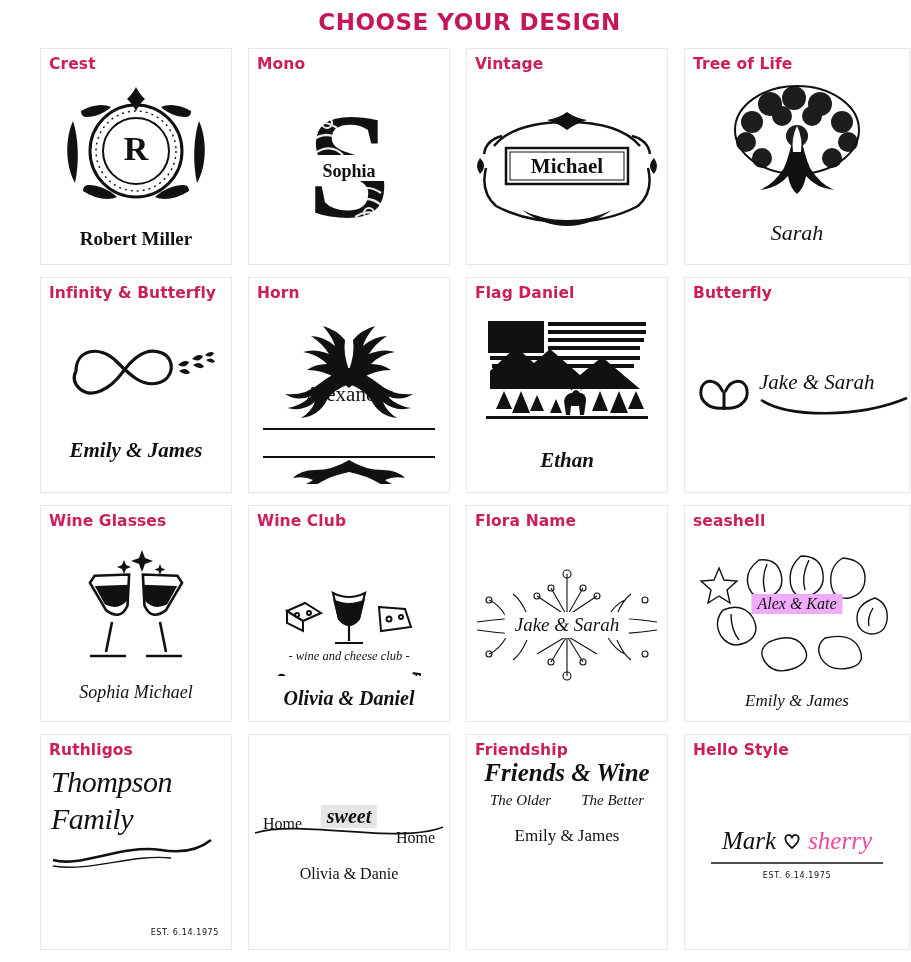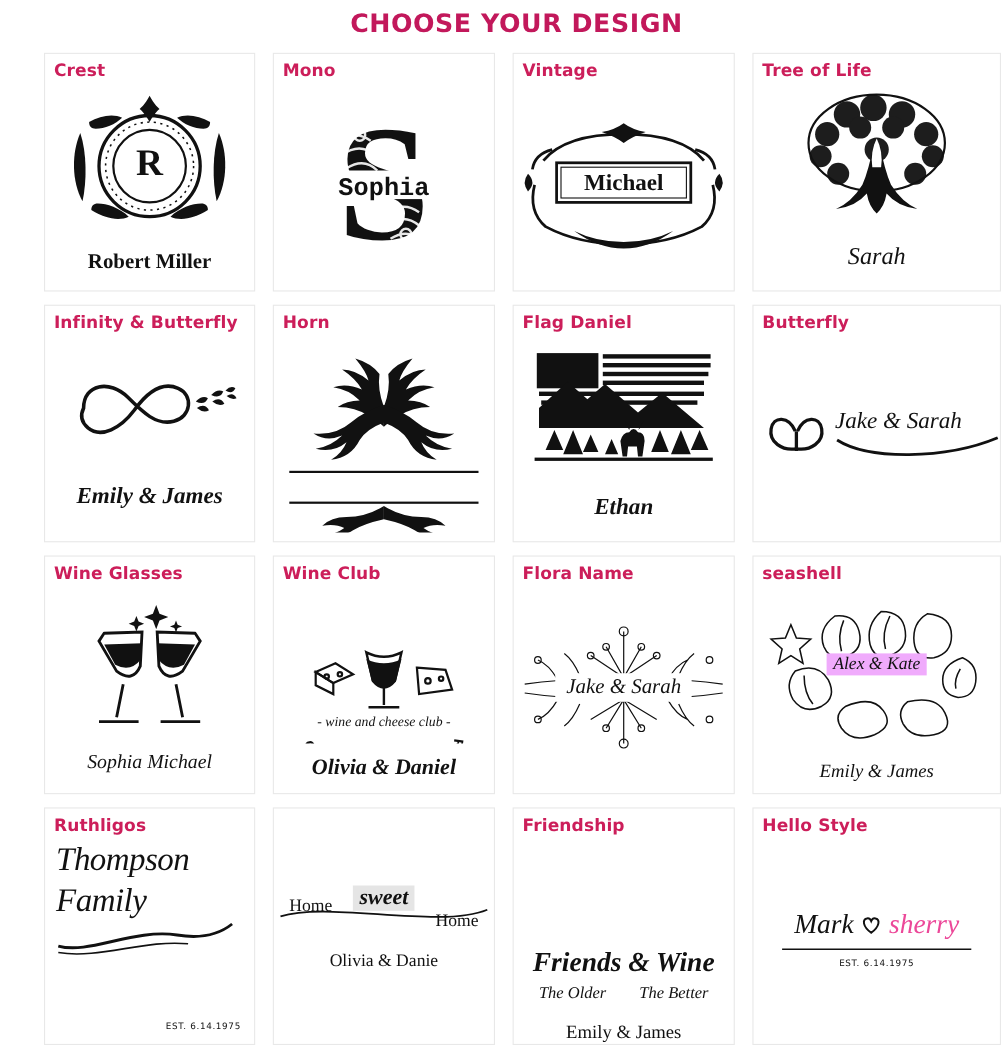--- a/index.html
+++ b/index.html
@@ -128,21 +128,21 @@
             <svg width="140" height="150" viewBox="0 0 140 150">
               <text x="70" y="124" text-anchor="middle" font-family="Liberation Serif, serif" font-size="150" font-weight="bold" fill="#111">S</text>
               <g stroke="#fff" stroke-width="2.2" fill="none" opacity="0.9">
                 <path d="M30 35 q14-10 28 0 M32 48 q16-12 30 0 M36 60 q16-10 28 2"></path>
                 <path d="M74 100 q14-10 28 0 M72 112 q16-12 30 0 M76 124 q16-10 28 2"></path>
                 <circle cx="48" cy="30" r="5"></circle>
                   <circle cx="90" cy="120" r="5"></circle>
               </g>
               <rect x="14" y="62" width="112" height="26" fill="#fff"></rect>
             </svg>
-            <div style="position:absolute;top:52%;left:50%;transform:translate(-50%,-50%);font-family:Liberation Mono, monospace;font-weight:bold;font-size:23px;color:#111;white-space:nowrap;">Sophia</div>
+            <div style="position:absolute;top:52%;left:50%;transform:translate(-50%,-50%);font-family:Liberation Serif, serif;font-weight:bold;font-size:18px;color:#111;white-space:nowrap;">Sophia</div>
           </span>
         </div>
       </div>
     </div>
 
     <div class="cell">
       <div class="card">
         <div class="card-label">Vintage</div>
         <div class="art">
           <span style="position:relative;">
@@ -236,20 +236,21 @@
             </svg>
           </span>
           <div style="width:86%;height:30px;border-top:2.5px solid #111;border-bottom:2.5px solid #111;margin-top:2px;"></div>
           <svg width="200" height="26" viewBox="0 0 200 26">
             <g fill="#111">
               <path d="M100 2 q-16 10-34 10 q-14 0-22 8 q12-2 20 2 q-8 6-18 6 q14 4 26-4 q10-6 28-10z"></path>
               <path d="M100 2 q16 10 34 10 q14 0 22 8 q-12-2-20 2 q8 6 18 6 q-14 4-26-4 q-10-6-28-10z"></path>
             </g>
           </svg>
         </div>
+        <div class="name serif" style="position:absolute;top:50%;left:0;right:0;transform:translateY(-2px);font-size:21px;">Alexander</div>
       </div>
     </div>
 
     <div class="cell">
       <div class="card">
         <div class="card-label">Flag Daniel</div>
         <div class="art">
           <span>
             <svg width="190" height="125" viewBox="0 0 190 125">
               <g fill="#111">
@@ -443,21 +444,21 @@
             <div style="position:absolute;right:14px;top:28px;font-family:'Liberation Serif',serif;font-size:16px;color:#111;">Home</div>
           </div>
           <div class="name serif" style="font-size:16px;margin-top:6px;">Olivia &amp; Danie</div>
         </div>
       </div>
     </div>
 
     <div class="cell">
       <div class="card">
         <div class="card-label">Friendship</div>
-        <div class="art" style="justify-content:flex-end;">
+        <div class="art" style="justify-content:flex-start;">
           <div class="name serif-b" style="font-size:25px;font-style:italic;">Friends &amp; Wine</div>
           <div style="display:flex;gap:30px;margin-top:6px;">
             <span class="ital" style="font-size:15px;color:#111;">The Older</span>
             <span class="ital" style="font-size:15px;color:#111;">The Better</span>
           </div>
           <div class="name serif" style="font-size:17px;margin-top:18px;">Emily &amp; James</div>
         </div>
       </div>
     </div>
 

